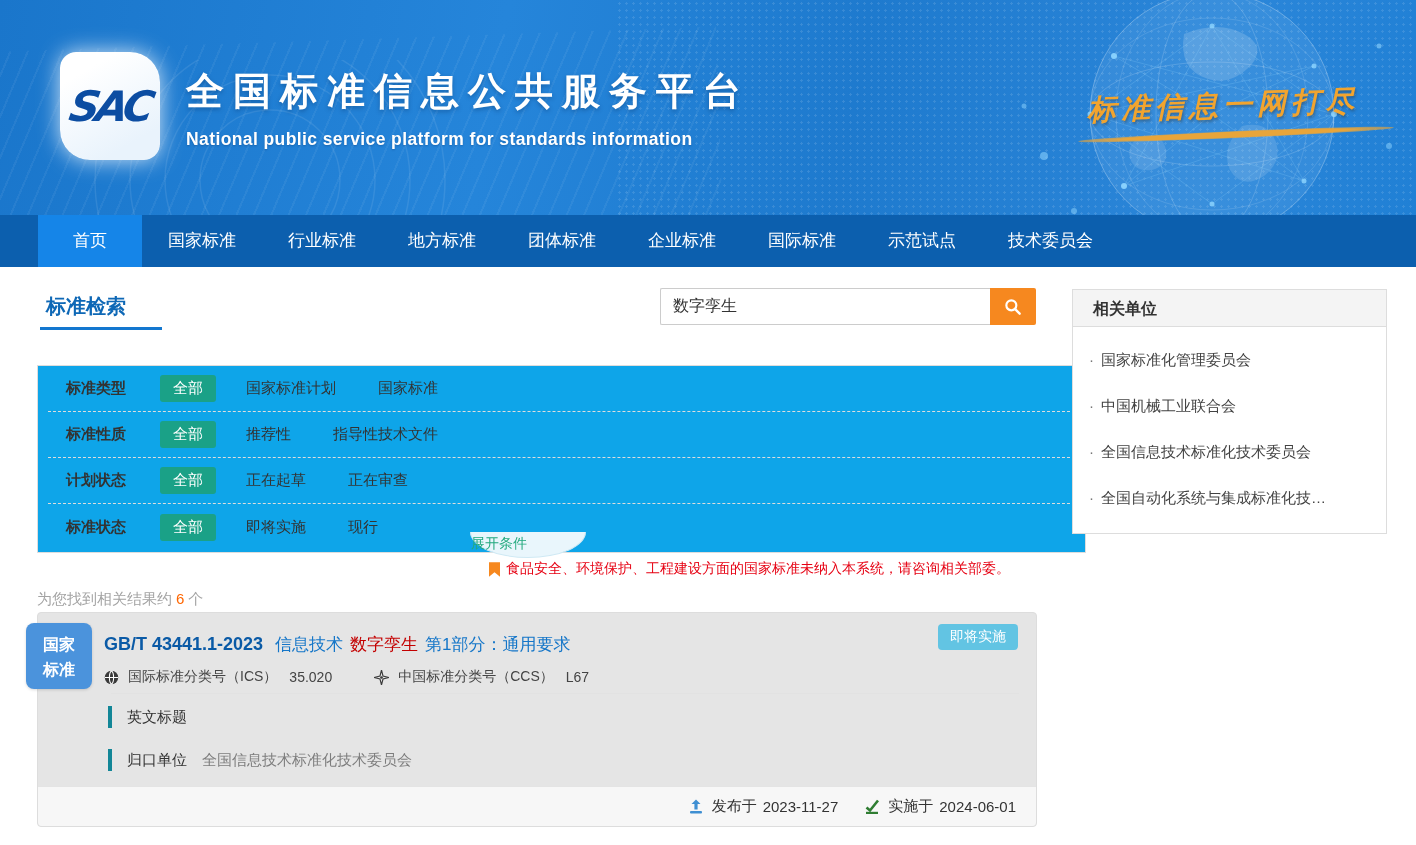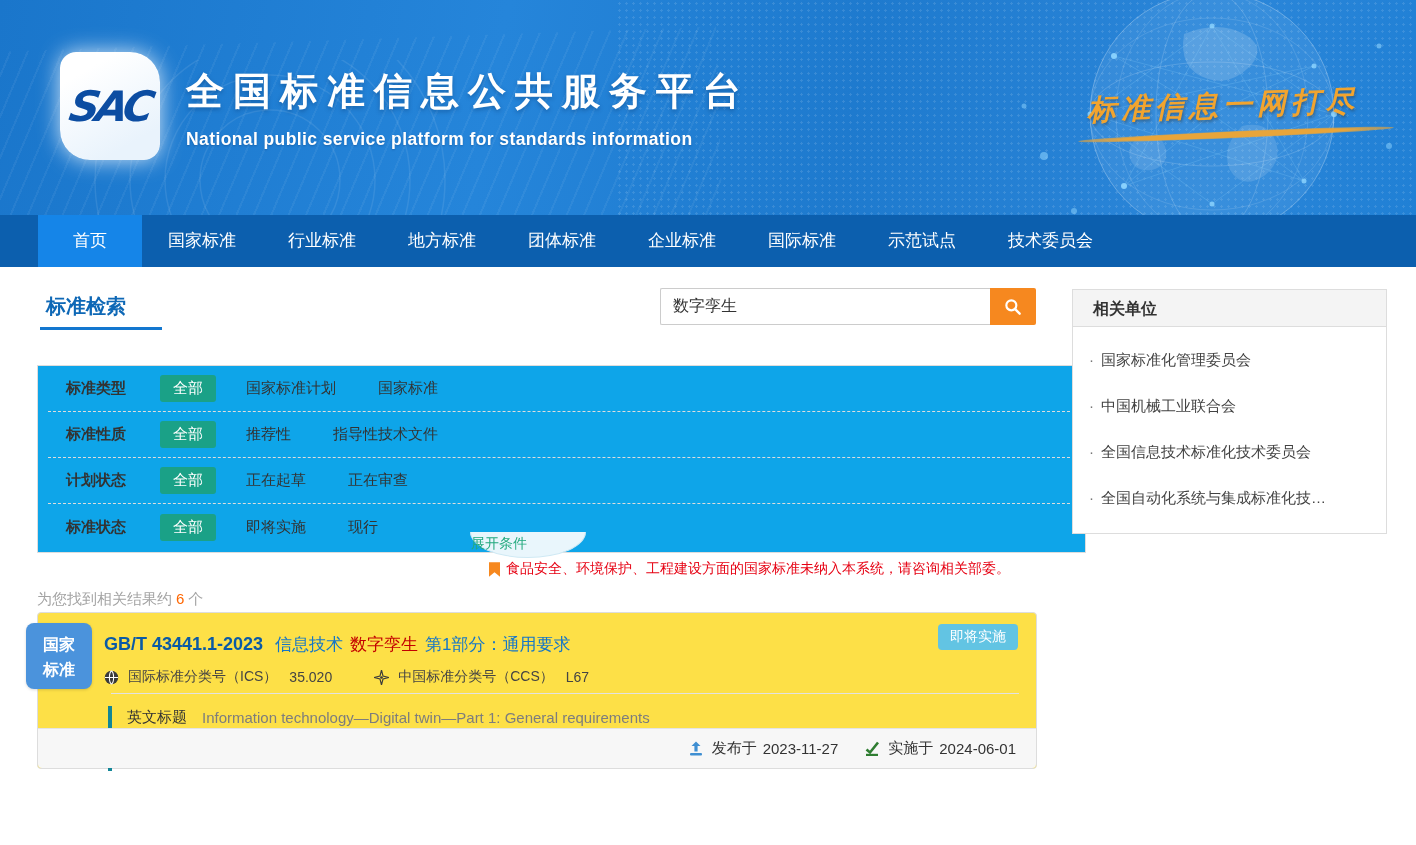--- a/index.html
+++ b/index.html
@@ -67,22 +67,22 @@
     border-radius:0 0 58px 58px / 0 0 26px 26px; text-align:left; line-height:23px;
     color:#23a97e; font-size:14px; cursor:pointer; }
 
   
   .result-count { position:absolute; left:37px; top:562px; font-size:15px; color:#a3a3a3;margin-top:28px; }
   .result-count .num { color:#f60; padding:0 4px; }
   .notice { position:absolute; top:560px; right:406px; display:flex; align-items:center; gap:6px;
     color:var(--notice-red); font-size:14px; white-space:nowrap; }
 
   
-  .card { position:absolute; left:37px; top:612px; width:1000px; height:157px;
-    border:1px solid #ddd; border-radius:4px; background:#fde047; }
+  .card { position:absolute; left:37px; top:612px; width:1000px; height:215px;
+    border:1px solid #ddd; border-radius:4px; background:#e5e5e5; }
   .type-badge { position:absolute; left:-12px; top:10px; width:66px; height:66px;
     background:var(--badge-blue); border-radius:8px; color:#fff; font-size:16px; font-weight:bold;
     text-align:center; padding-top:9px; line-height:25px; box-shadow:0 1px 3px rgba(0,0,0,.15); }
   .card-title { position:absolute; left:66px; top:20px; right:130px; font-size:17px; white-space:nowrap; }
   .card-title .code { font-size:18px; font-weight:bold; color:#0a5aa6; margin-right:12px; }
   .card-title .t-blue { color:var(--link-blue); margin-right:7px; }
   .card-title .t-red { color:var(--highlight-red); margin-right:7px; }
   .status-badge { position:absolute; right:18px; top:11px; background:var(--status-blue);
     color:#fff; font-size:14px; padding:4px 12px; border-radius:4px; }
   .card-meta { position:absolute; left:66px; top:55px; display:flex; align-items:center;
@@ -259,21 +259,20 @@
         <span class="m-label">中国标准分类号（CCS）</span>
         <span class="m-value">L67</span>
       </span>
     </div>
 
     <div class="card-divider"></div>
 
     <div class="info-row r1">
       <span class="info-bar"></span>
       <span class="info-label">英文标题</span>
-      <span class="info-value">Information technology—Digital twin—Part 1: General requirements</span>
     </div>
     <div class="info-row r2">
       <span class="info-bar"></span>
       <span class="info-label">归口单位</span>
       <span class="info-value">全国信息技术标准化技术委员会</span>
     </div>
 
     <div class="card-footer">
       <span class="f-icon">
         <svg width="16" height="16" viewBox="0 0 16 16">

